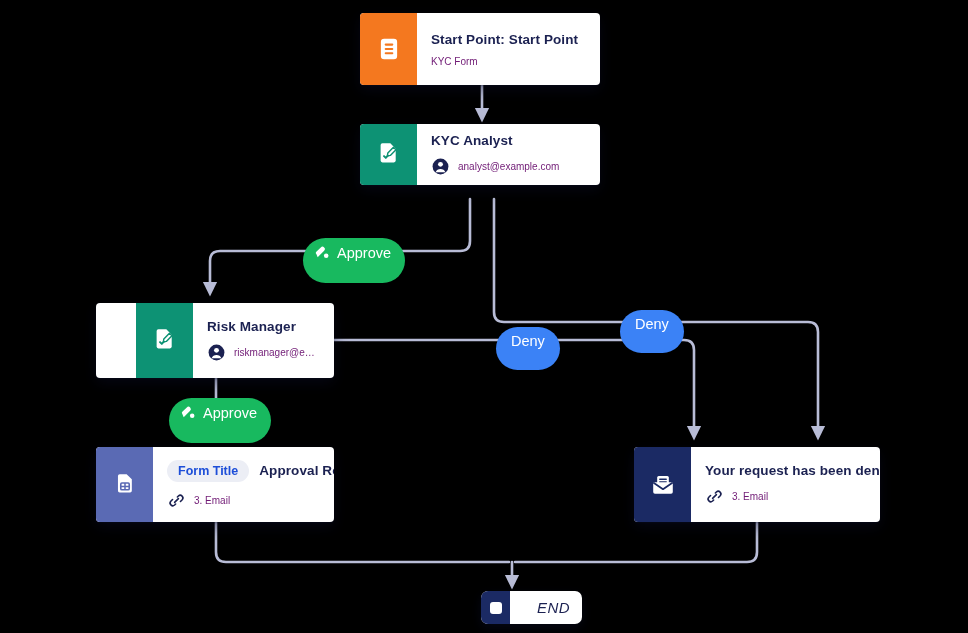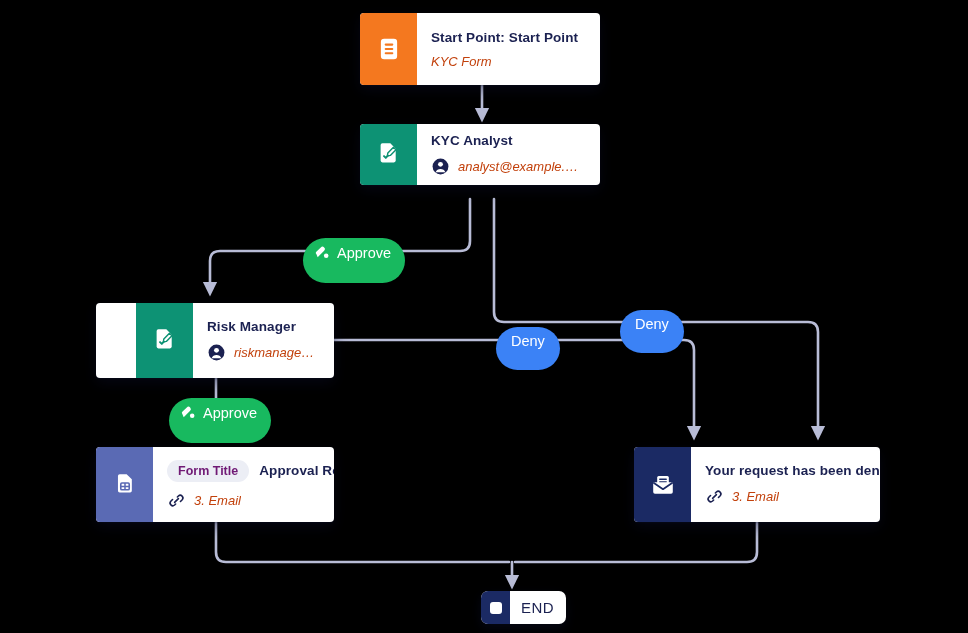--- a/index.html
+++ b/index.html
@@ -55,32 +55,31 @@
     letter-spacing: .1px;
     white-space: nowrap;
   }
   .subrow {
     display: flex;
     align-items: center;
     gap: 8px;
     min-width: 0;
   }
   .subtext {
-    font-size: 13px;
-    color: #c2410c;
+    font-size: 10px;
+    color: #701a75;
     white-space: nowrap;
     overflow: hidden;
     text-overflow: ellipsis;
-    font-style: italic;
   }
   .titlerow { display:flex; align-items:center; gap: 10px; }
   .pill-badge {
     font-size: 12.5px;
     font-weight: bold;
-    color: #701a75;
+    color: #1d4ed8;
     background: #eceef5;
     border-radius: 999px;
     padding: 4px 11px;
     white-space: nowrap;
   }
 
   
   .pad-orange { background: #f4781f; }
   .pad-teal   { background: #0d9274; }
   .pad-slate  { background: #5a6ab4; }
@@ -130,24 +129,25 @@
     width: 29px; flex: 0 0 29px;
     background: #1b2a64;
     display: flex; align-items: center; justify-content: center;
   }
   #node-end .endsq {
     width: 12px; height: 12px;
     background: #fff; border-radius: 3px;
   }
   #node-end .endtxt {
     display: flex; align-items: center;
-    padding: 0 12px 0 11px;
+    padding: 0 12px 0 27px;
     font-size: 15px;
     color: #1b2151;
     letter-spacing: .4px;
+    font-style: italic;
   }
 </style>
 </head>
 <body>
 
 <div id="canvas">
 
   <svg id="edges" viewBox="0 0 968 633" width="968" height="633">
     <defs>
       <marker id="arrow" viewBox="0 0 10 10" refX="6.2" refY="5" markerWidth="6.2" markerHeight="6.2" orient="auto-start-reverse">

